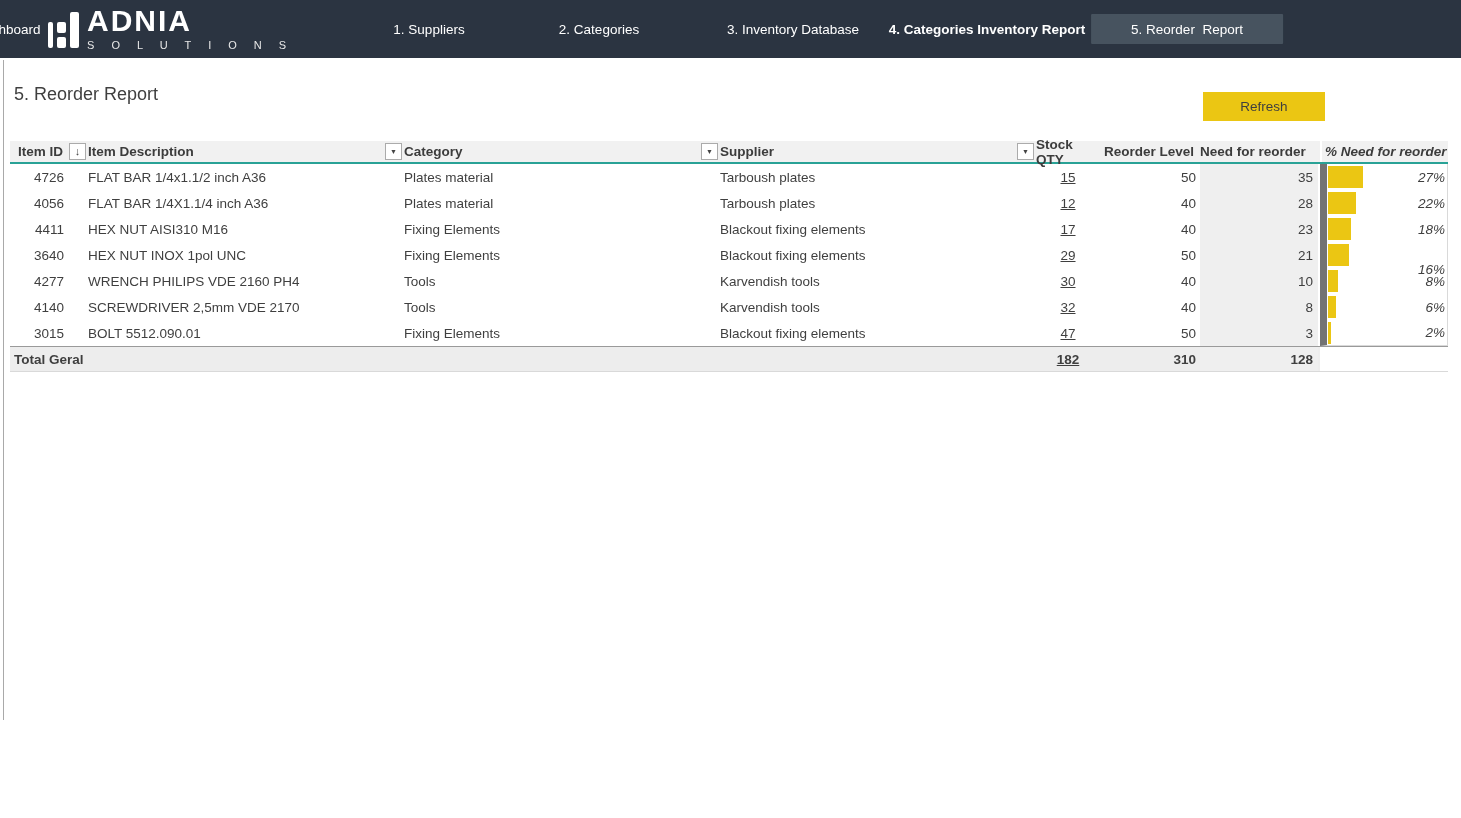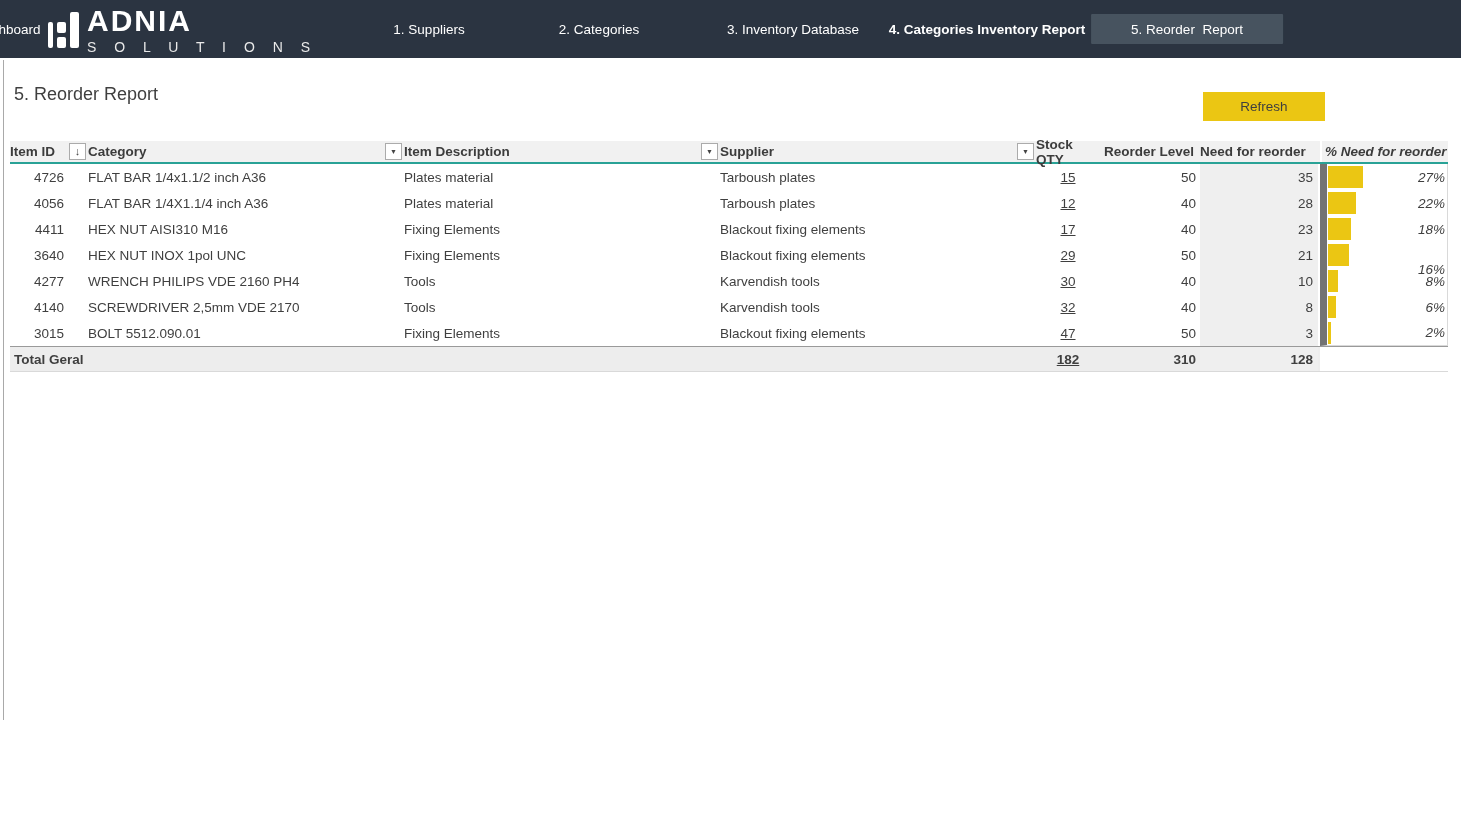--- a/index.html
+++ b/index.html
@@ -8,21 +8,21 @@
 
   
   .topbar { position:absolute; left:0; top:0; width:1461px; height:58px; background:#2b3441; }
   .logo { position:absolute; left:0; top:6px; display:flex; align-items:flex-start; color:#fff;margin-left:48px; }
   .logo-icon { display:flex; align-items:flex-end; gap:4px; margin:6px 8px 0 0; height:36px; }
   .logo-icon .cutbar { width:5px; height:26px; background:#fff; border-radius:2px; }
   .logo-icon .dots { display:flex; flex-direction:column; gap:4px; }
   .logo-icon .dots i { display:block; width:9px; height:11px; background:#fff; border-radius:2px; }
   .logo-icon .tall { width:9px; height:36px; background:#fff; border-radius:2px; }
   .logo-text .brand { font-size:30px; font-weight:bold; letter-spacing:2px; line-height:30px; }
-  .logo-text .sub { font-size:14px; letter-spacing:7px; color:#e9e9e9; margin-top:3px; text-align:center; }
+  .logo-text .sub { font-size:11px; letter-spacing:7px; color:#e9e9e9; margin-top:3px; text-align:center; }
 
   .tab { position:absolute; top:0; height:58px; display:flex; align-items:center;
          color:#ffffff; font-size:13.5px; white-space:pre; transform:translateX(-50%); cursor:pointer; }
   .tab:nth-of-type(1){ left:274px; } .tab:nth-of-type(2){ left:429px; }
   .tab:nth-of-type(3){ left:599px; } .tab:nth-of-type(4){ left:793px; }
   .tab:nth-of-type(5){ left:987px;font-weight:bold; } .tab:nth-of-type(6){ left:1187px; }
   .tab.active { top:14px; height:30px; background:#47535f; padding:0 40px; border-radius:1px; }
 
   
   .window-line { position:absolute; left:3px; top:60px; width:1px; height:660px; background:#a9a9a9; }
@@ -42,21 +42,21 @@
   .c-id   { width:78px; }
   .c-desc { width:316px; }
   .c-cat  { width:316px; }
   .c-sup  { width:316px; }
   .c-qty  { width:68px; }
   .c-lvl  { width:96px; }
   .c-need { width:118px; }
   .c-pct  { width:128px; margin-left:2px; position:relative;font-style:italic; }
 
   .thead .hcell { display:flex; align-items:center; justify-content:space-between; height:100%; }
-  .thead .c-id   { padding-left:0; padding-right:2px; }
+  .thead .c-id   { padding-left:8px; padding-right:2px; }
   .thead .c-desc, .thead .c-cat, .thead .c-sup { padding-right:2px; }
   .thead .c-pct  { padding-left:3px; background:#f1f1f1; border-left:2px solid #ffffff; }
 
   .fbtn { width:17px; height:17px; background:#ffffff; border:1px solid #ababab;
           display:flex; align-items:center; justify-content:center; font-weight:400;
           color:#444; cursor:pointer; flex:none; }
   .fbtn .tri { font-size:7px; line-height:7px; }
   .fbtn .sort { font-size:11px; line-height:11px; }
 
   .td-id   { text-align:right; padding-right:24px; }
@@ -104,28 +104,28 @@
 <button class="refresh-btn">Refresh</button>
 
 <div class="tbl">
   <div class="thead">
     <div class="hcell c-id">
       <span>Item ID</span>
       <span class="fbtn">
           <span class="sort">↓</span>
         </span>
     </div>
+    <div class="hcell c-desc">
+      <span>Item Description</span>
+      <span class="fbtn">
+          <span class="tri">▼</span>
+        </span>
+    </div>
     <div class="hcell c-cat">
       <span>Category</span>
-      <span class="fbtn">
-          <span class="tri">▼</span>
-        </span>
-    </div>
-    <div class="hcell c-desc">
-      <span>Item Description</span>
       <span class="fbtn">
           <span class="tri">▼</span>
         </span>
     </div>
     <div class="hcell c-sup">
       <span>Supplier</span>
       <span class="fbtn">
           <span class="tri">▼</span>
         </span>
     </div>

